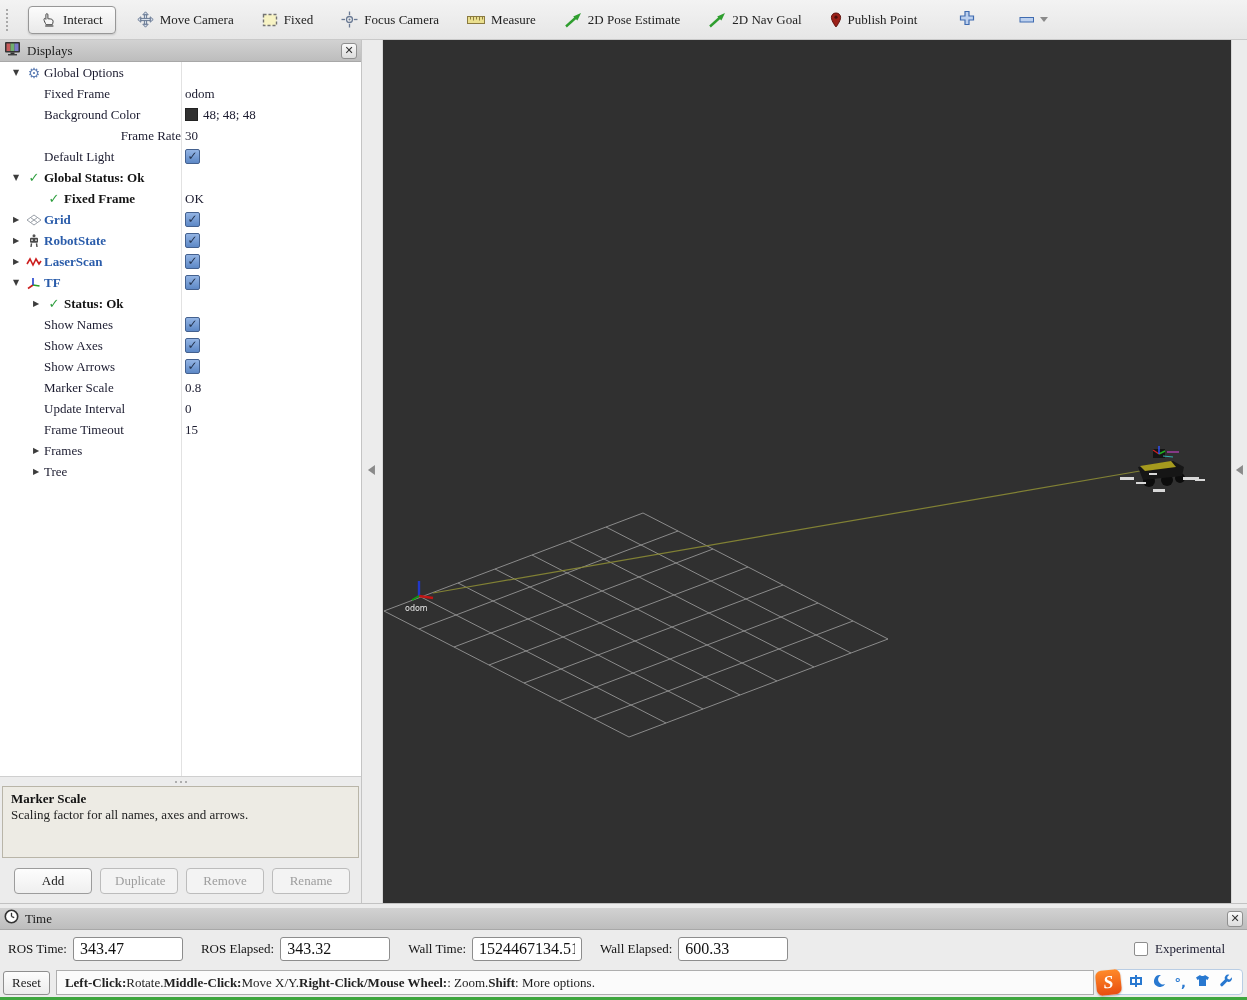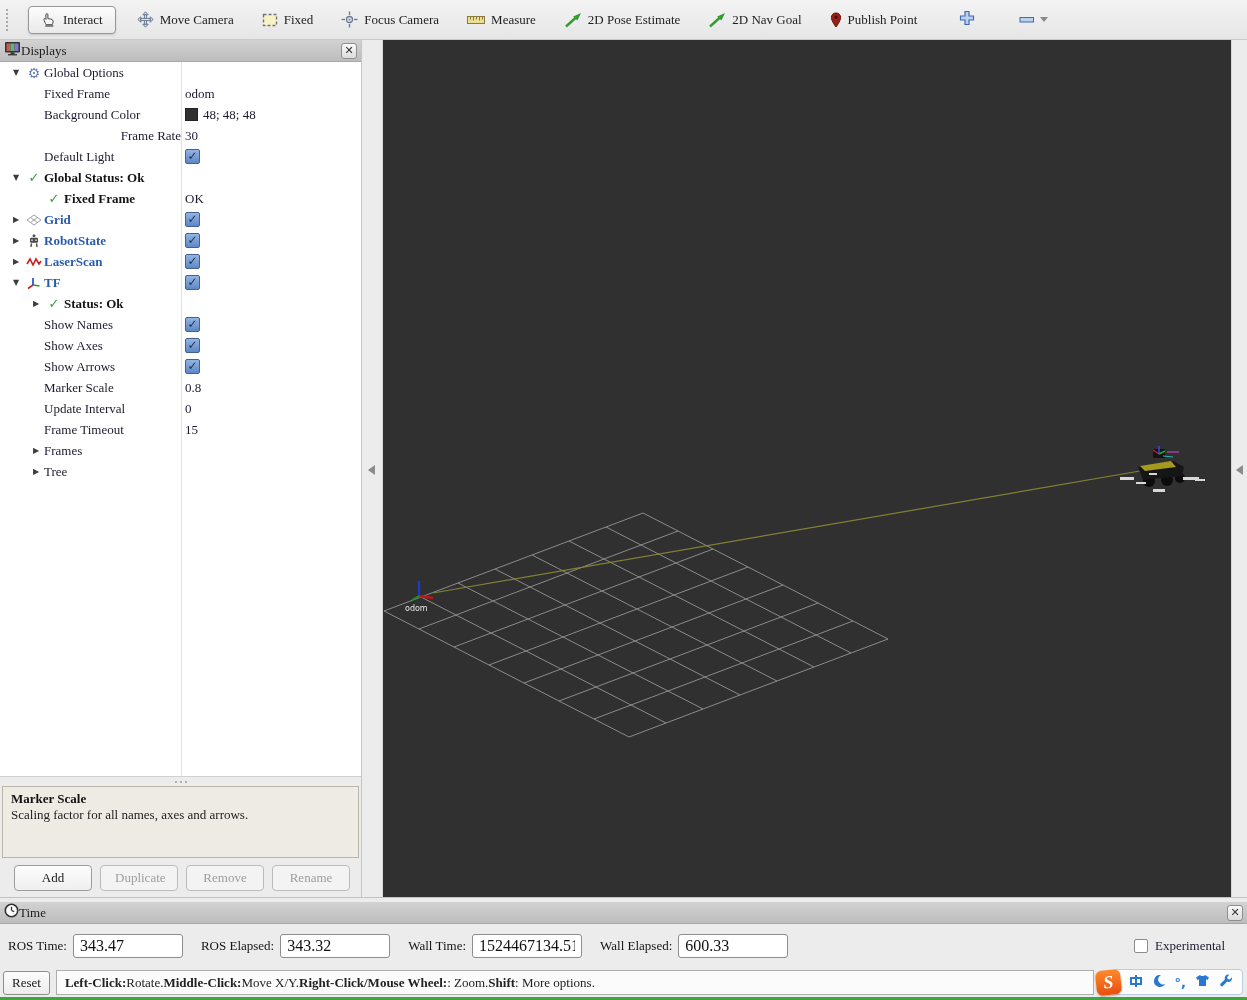--- a/index.html
+++ b/index.html
@@ -19,21 +19,21 @@
   .icon-btn { display:inline-flex; align-items:center; padding:3px; }
   .caret-down { width:0; height:0; border-left:4px solid transparent; border-right:4px solid transparent;
                 border-top:5px solid #8a8a8a; margin-left:5px; }
 
   
   .main { flex:1 1 auto; display:flex; min-height:0; }
 
   
   .displays-panel { width:362px; flex:0 0 362px; display:flex; flex-direction:column; background:#ececec;
                     border-right:1px solid #c4c4c4; }
-  .panel-header { height:22px; flex:0 0 22px; display:flex; align-items:center; padding:0 4px;
+  .panel-header { height:22px; flex:0 0 22px; display:flex; align-items:center; gap:6px; padding:0 4px;
                   background:linear-gradient(#d2d2d2,#bdbdbd); border-bottom:1px solid #a8a8a8; color:#1c1c1c; }
   .panel-header .ph-title { flex:1; }
   .close-btn { width:16px; height:16px; border:1px solid #8f8f8f; border-radius:3px;
                background:linear-gradient(#fafafa,#dcdcdc); font-weight:bold; font-size:11px; line-height:13px;
                text-align:center; color:#333; font-family:"DejaVu Sans",sans-serif; }
   .tree { flex:0 0 715px; background:#fff; position:relative; overflow:hidden; border-bottom:1px solid #cfcfcf;}
   .col-divider { position:absolute; left:181px; top:0; bottom:0; width:1px; background:#e2e2e2; }
   .tree-row { height:21px; display:flex; align-items:center; }
   .name-cell { width:181px; flex:0 0 181px; display:flex; align-items:center; height:100%; overflow:hidden; }
   .value-cell { flex:1; display:flex; align-items:center; height:100%; padding-left:4px; overflow:hidden; }
@@ -72,21 +72,21 @@
       width:0; height:0; border-top:5px solid transparent; border-bottom:5px solid transparent;
       border-right:7px solid #8a8a8a; }
 
   
   .viewport { flex:1; background:#303030; position:relative; overflow:hidden; }
   .viewport svg { display:block; }
 
   
   .time-panel { flex:0 0 65px; background:#ececec; border-top:1px solid #c2c2c2; display:flex; flex-direction:column; }
   .time-spacer { height:4px; }
-  .time-fields { flex:1; display:flex; align-items:center; gap:10px; padding:10px 8px; }
+  .time-fields { flex:1; display:flex; align-items:center; gap:10px; padding:4px 8px; }
   .tf-group { display:flex; align-items:center; gap:6px; margin-right:8px; }
   .tf-label { color:#141414; white-space:nowrap; }
   .tf-input { width:110px; height:24px; border:1px solid #8d8d8d; border-radius:3px; background:#fff;
               padding:0 6px; font-family:inherit; font-size:16px; color:#111; }
   .exp-group { margin-left:auto; display:flex; align-items:center; gap:7px; padding-right:14px; }
   .exp-check { width:14px; height:14px; border:1px solid #8d8d8d; border-radius:2px; background:#fff; }
 
   
   .status-bar { flex:0 0 29px; display:flex; align-items:center; gap:6px; padding:0 3px; background:#ececec; position:relative; }
   .reset-btn { height:24px; padding:0 8px; border:1px solid #8f8f8f; border-radius:3px;

